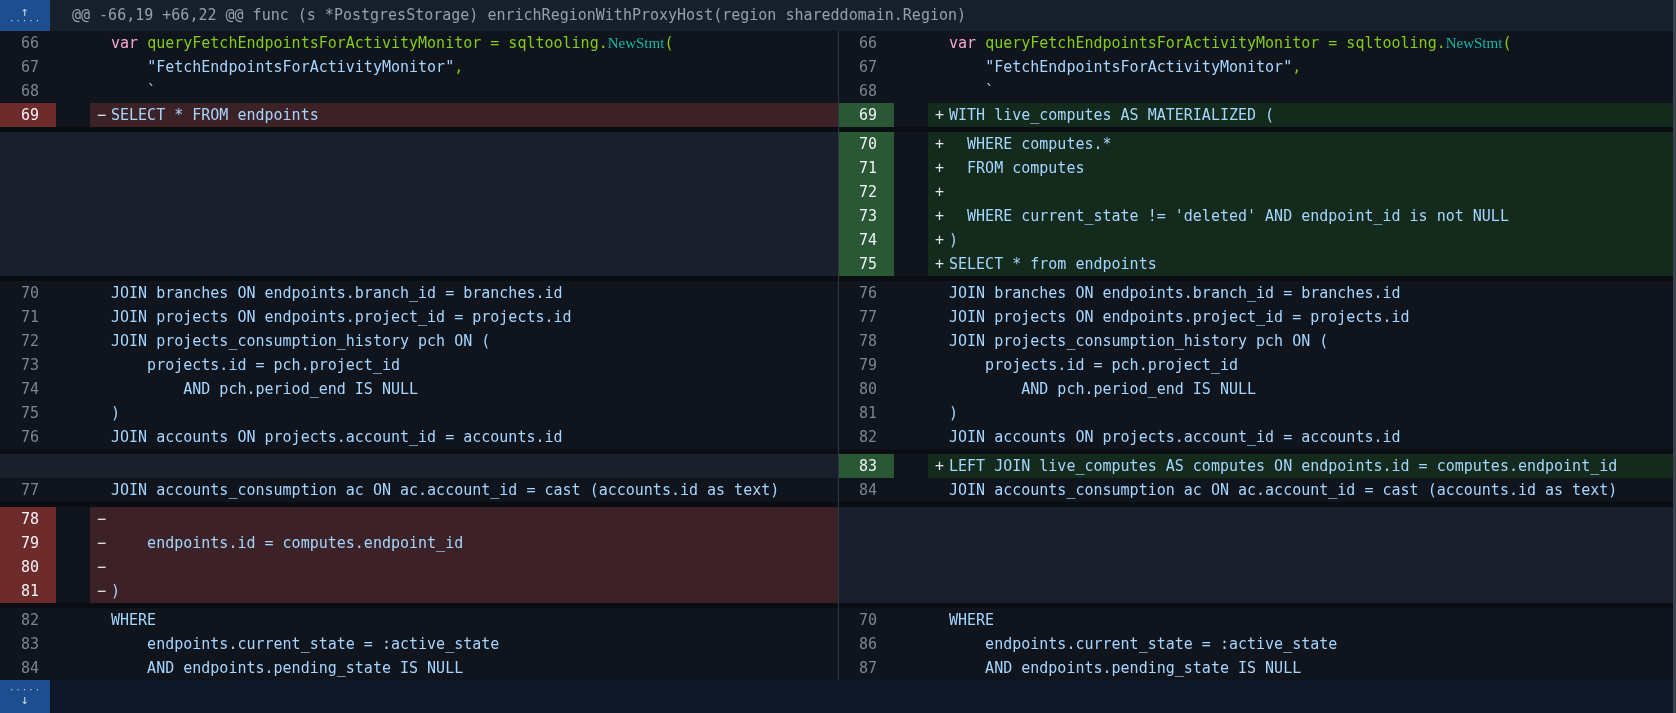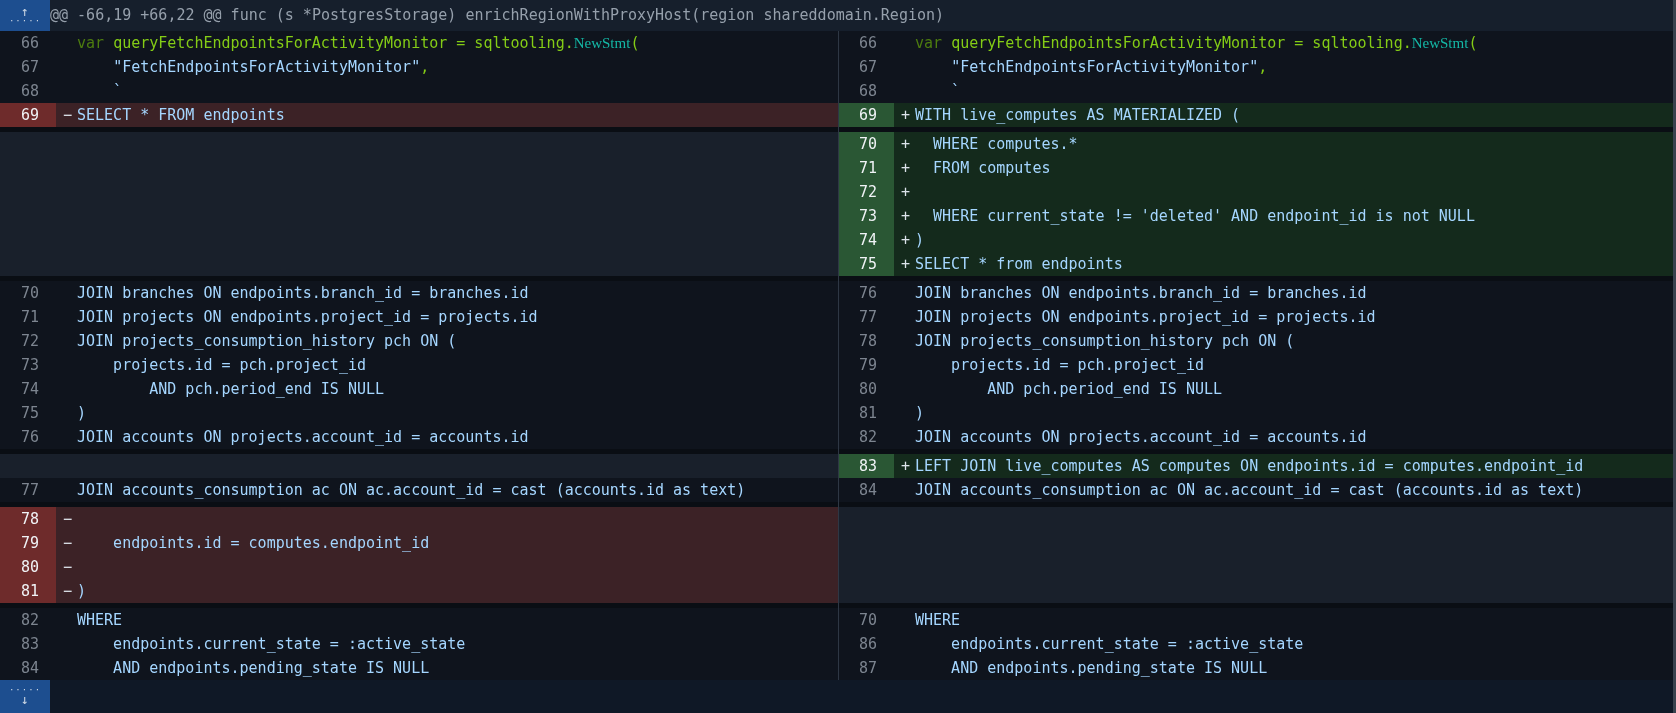--- a/index.html
+++ b/index.html
@@ -13,39 +13,39 @@
   .bar{display:flex;align-items:stretch;}
   .bar.top{height:31px;background:#161f2c;}
   .bar.bottom{height:33px;background:#0f1826;}
   .expand-btn{
     width:50px;flex:none;background:#1d4e8f;border:none;padding:0;margin:0;cursor:pointer;
     display:flex;flex-direction:column;align-items:center;justify-content:center;
     color:#c9d5e3;font-family:inherit;
   }
   .expand-btn .arrow{font-size:13px;line-height:12px;display:block;}
   .expand-btn .dots{font-size:9px;line-height:7px;letter-spacing:1px;display:block;}
-  .hunk-text{color:#96a0ac;font-size:15px;line-height:31px;white-space:pre;}
+  .hunk-text{color:#96a0ac;font-size:15px;line-height:31px;padding-left:22px;white-space:pre;}
   .diff{position:relative;background:#0f141d;}
   .diff::after{content:"";position:absolute;left:838px;top:0;bottom:0;width:1px;background:#2e3744;z-index:4;}
   .row{display:flex;height:24px;}
-  .side{width:838px;flex:none;display:flex;}
+  .side{width:838px;flex:none;display:flex;gap:34px;}
   .side.fill{background:#19202b;}
   .gutter{
     flex:none;width:56px;box-sizing:border-box;text-align:right;padding-right:17px;
     font-size:15px;line-height:24px;color:#7d8590;
   }
   .line{flex:1;display:flex;min-width:0;}
   .marker{flex:none;width:21px;box-sizing:border-box;padding-left:7px;font-size:15px;line-height:24px;color:#dce3ea;}
   .code{margin:0;font-family:inherit;font-size:15px;line-height:24px;white-space:pre;}
   .del .gutter{background:#6e2b2b;color:#f0f3f6;}
   .del .line{background:#3c2226;}
   .add .gutter{background:#2a5734;color:#f0f3f6;}
   .add .line{background:#142a1c;}
   .gap-row{height:5px;background:#0a0e14;}
-  .kw{color:#4d7c0f;}
+  .kw{color:#f9a8d4;}
   .pl{color:#84cc16;text-align:right;}
   .fn{color:#14b8a6;font-family:Liberation Serif, serif;}
   .str{color:#a5d6ff;}
 </style>
 </head>
 <body>
 
 <div class="app">
   <div class="edge"></div>
 

